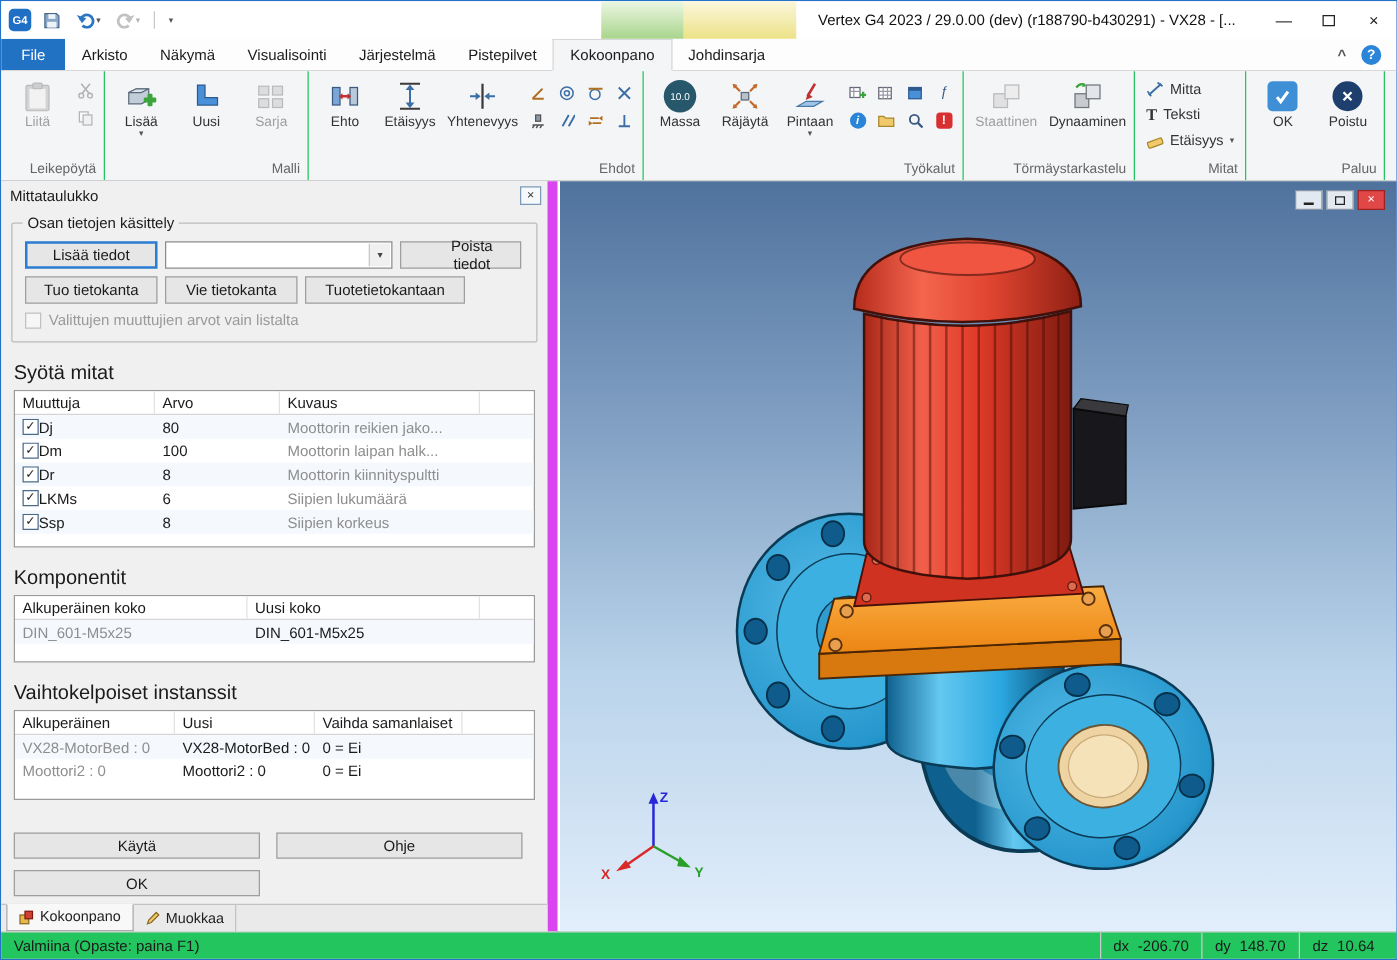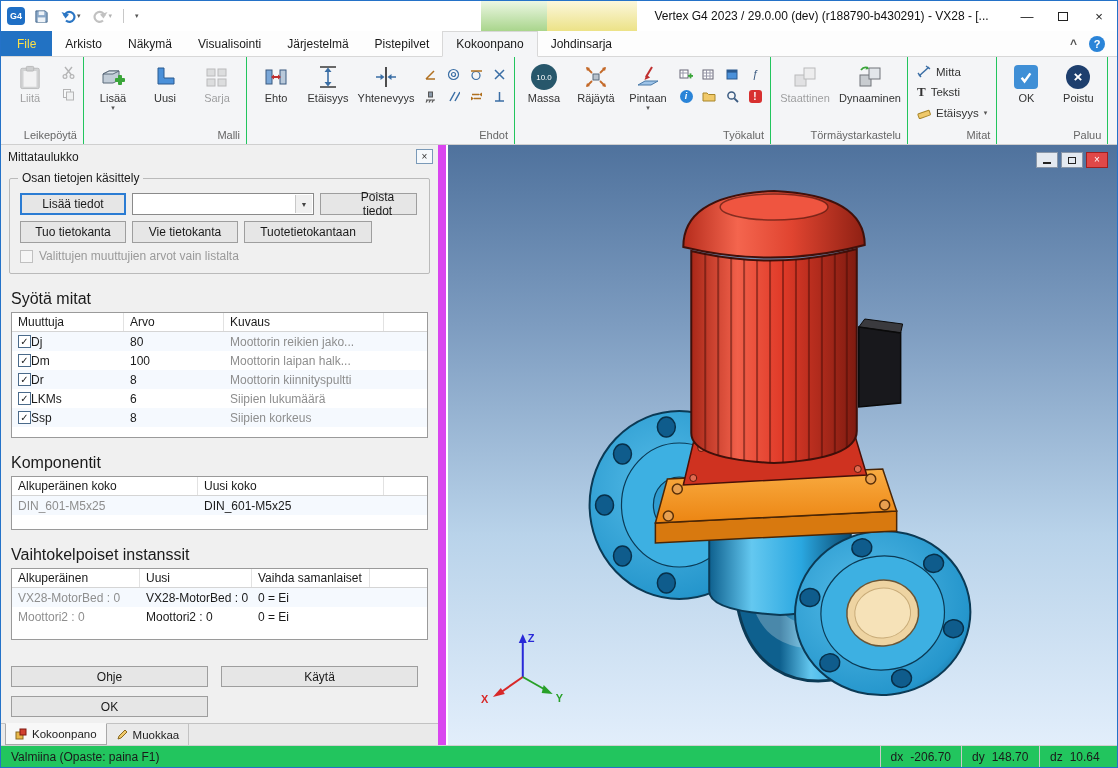--- a/index.html
+++ b/index.html
@@ -19,21 +19,21 @@
   .ctx-green{left:480px;width:66px;background:linear-gradient(180deg,#ecf7e3,var(--ctx-green,#a9d58c));}
   .ctx-yellow{left:546px;width:90px;background:linear-gradient(180deg,#fbf7dc,var(--ctx-yellow,#ece287));}
   .tb-title{position:absolute;left:645px;right:120px;text-align:center;font-size:12px;color:#111;white-space:nowrap;overflow:hidden;z-index:2;}
   .tb-controls{margin-left:auto;display:flex;height:100%;z-index:3;}
   .wbtn{width:36px;height:100%;display:flex;align-items:center;justify-content:center;font-size:13px;color:#222;}
   .max-glyph{width:10px;height:9px;border:1.2px solid #222;display:inline-block;}
 
   
   .tabrow{height:26px;background:#fdfdfd;border-bottom:1px solid #d8d8d8;display:flex;align-items:stretch;flex:0 0 26px;}
   .tab{display:flex;align-items:center;padding:0 13px;font-size:12px;color:#1a1a1a;}
-  .tab.file{background:var(--file-tab,#2272c3);color:#fde047;padding:8px 16px;}
+  .tab.file{background:var(--file-tab,#2272c3);color:#ffffff;padding:8px 16px;}
   .tab.active{background:#f4f5f7;border:1px solid #d8d8d8;border-bottom:1px solid #f4f5f7;margin-bottom:-1px;}
   .tab-extra{margin-left:auto;display:flex;align-items:center;gap:12px;padding-right:12px;}
   .chev{font-size:12px;color:#555;font-weight:bold;}
   .help-circle{width:16px;height:16px;border-radius:50%;background:#2a84d8;color:#fff;font-size:11px;font-weight:bold;display:flex;align-items:center;justify-content:center;}
 
   
   .ribbon{height:88px;background:#f4f5f7;border-bottom:1px solid #cfcfcf;display:flex;flex:0 0 88px;}
   .rgroup{display:flex;flex-direction:column;border-right:1px solid #22c55e;padding:1px 2px 0;align-items:flex-end;}
   .rbody{flex:1;display:flex;align-items:flex-start;gap:2px;padding:2px 2px 0;}
   .rcap{height:16px;font-size:11px;color:#666;text-align:center;line-height:15px;padding:0 4px;}
@@ -581,22 +581,22 @@
           <div class="tc t3c3">0 = Ei</div>
         </div>
         <div class="trow">
           <div class="tc t3c1 dimtx">Moottori2 : 0</div>
           <div class="tc t3c2">Moottori2 : 0</div>
           <div class="tc t3c3">0 = Ei</div>
         </div>
       </div>
 
       <div class="actrow" style="margin-top:26px;">
+        <button class="btn">Käytä</button>
         <button class="btn">Ohje</button>
-        <button class="btn">Käytä</button>
       </div>
       <div class="actrow">
         <button class="btn">OK</button>
       </div>
 
       <div class="btabs">
         <span class="btab active">
           <svg width="12" height="12" viewBox="0 0 12 12">
               <rect x="1" y="4" width="7" height="7" fill="#e8b84a" stroke="#8a6a20"></rect>
               <rect x="5" y="1" width="6" height="6" fill="#d04030" stroke="#801810"></rect>

